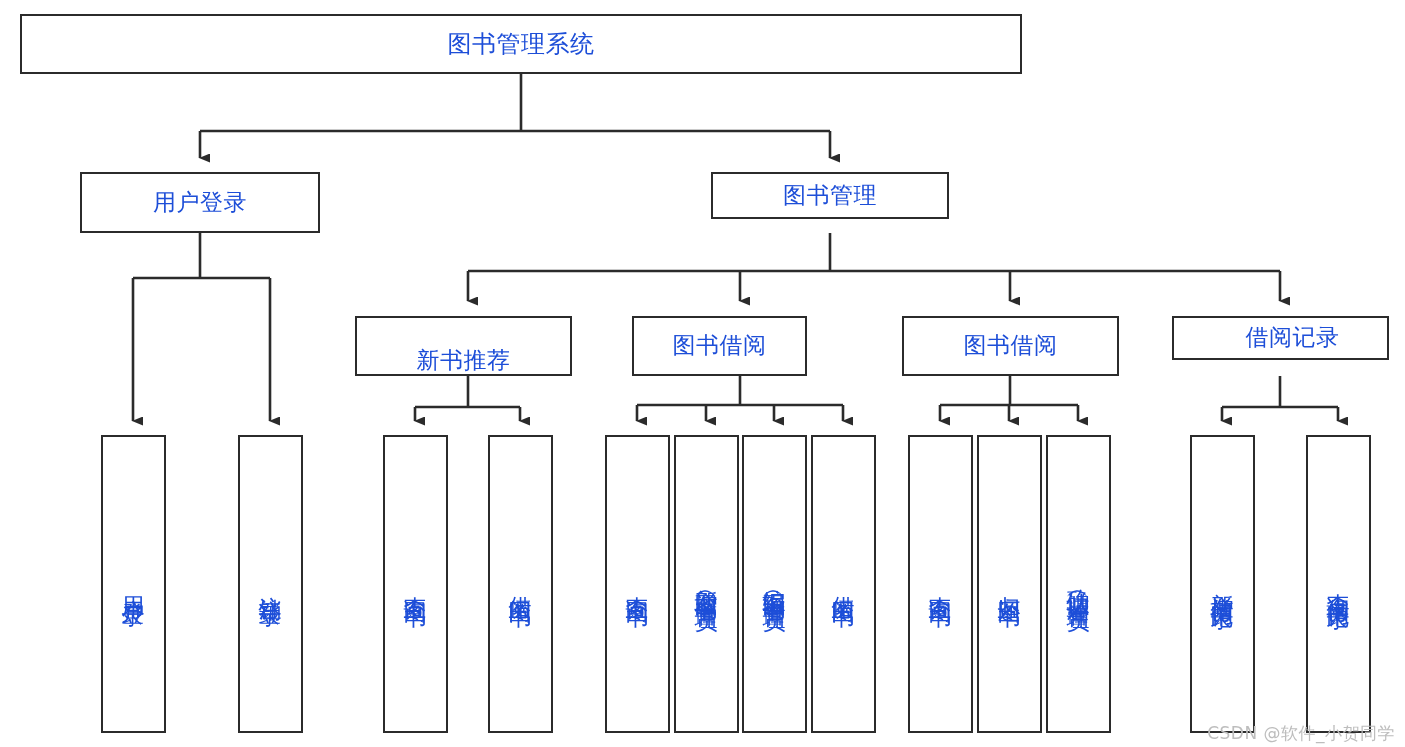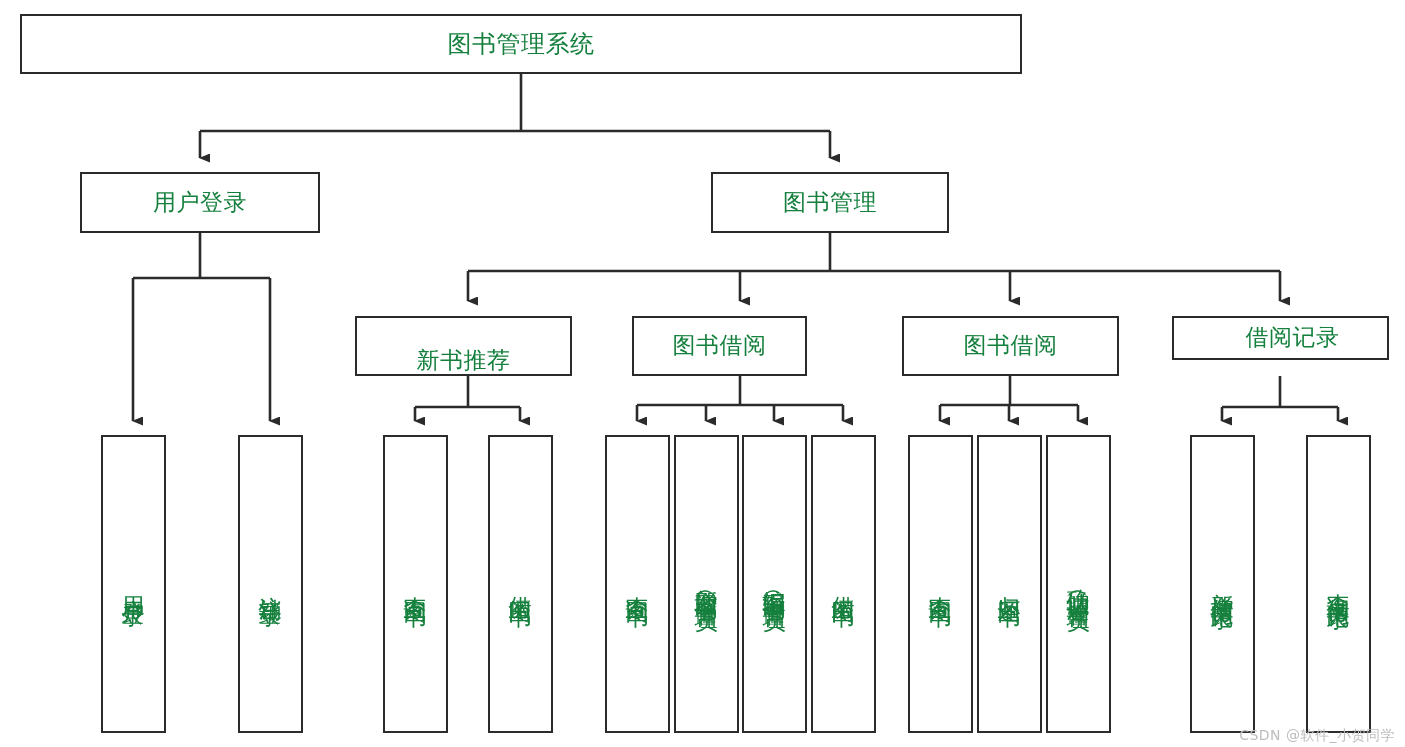--- a/index.html
+++ b/index.html
@@ -30,21 +30,21 @@
     display:flex;
     align-items:center;
     justify-content:center;
     text-align:center;
     z-index:2;
   }
   .node-label{
     display:block;
     line-height:1.18;
     letter-spacing:0.5px;
-    color:#15803d;
+    color:#1d4ed8;
   }
   
   .node.h .node-label{
     font-size:23px;
     writing-mode:horizontal-tb;
     white-space:nowrap;
   }
   .node.root .node-label{ font-size:24px; }
   
   .node.v{
@@ -57,21 +57,21 @@
     font-size:23px;
     line-height:1.05;
     letter-spacing:3px;
     max-height:285px;
     white-space:normal;
   }
   #watermark{
     position:absolute;
     right:10px;
     bottom:2px;
-    font-size:14px;
+    font-size:17px;
     color:#bdbdbd;
     letter-spacing:0.5px;
     z-index:5;
     white-space:nowrap;
     font-family:"DejaVu Sans","Liberation Sans",sans-serif;
   }
 </style>
 </head>
 <body>
 
@@ -128,21 +128,21 @@
   </svg>
 
   <div class="node h root" style="left:20px;top:14px;width:1002px;height:60px;">
     <span class="node-label">图书管理系统</span>
   </div>
 
   <div class="node h" style="left:80px;top:172px;width:240px;height:61px;">
     <span class="node-label">用户登录</span>
   </div>
 
-  <div class="node h" style="left:711px;top:172px;width:238px;height:61px;">
+  <div class="node h" style="left:711px;top:172px;width:238px;height:47px;">
     <span class="node-label">图书管理</span>
   </div>
 
   <div class="node h" style="left:355px;top:316px;width:217px;height:60px;align-items:flex-end;">
     <span class="node-label">新书推荐</span>
   </div>
 
   <div class="node h" style="left:632px;top:316px;width:175px;height:60px;">
     <span class="node-label">图书借阅</span>
   </div>

